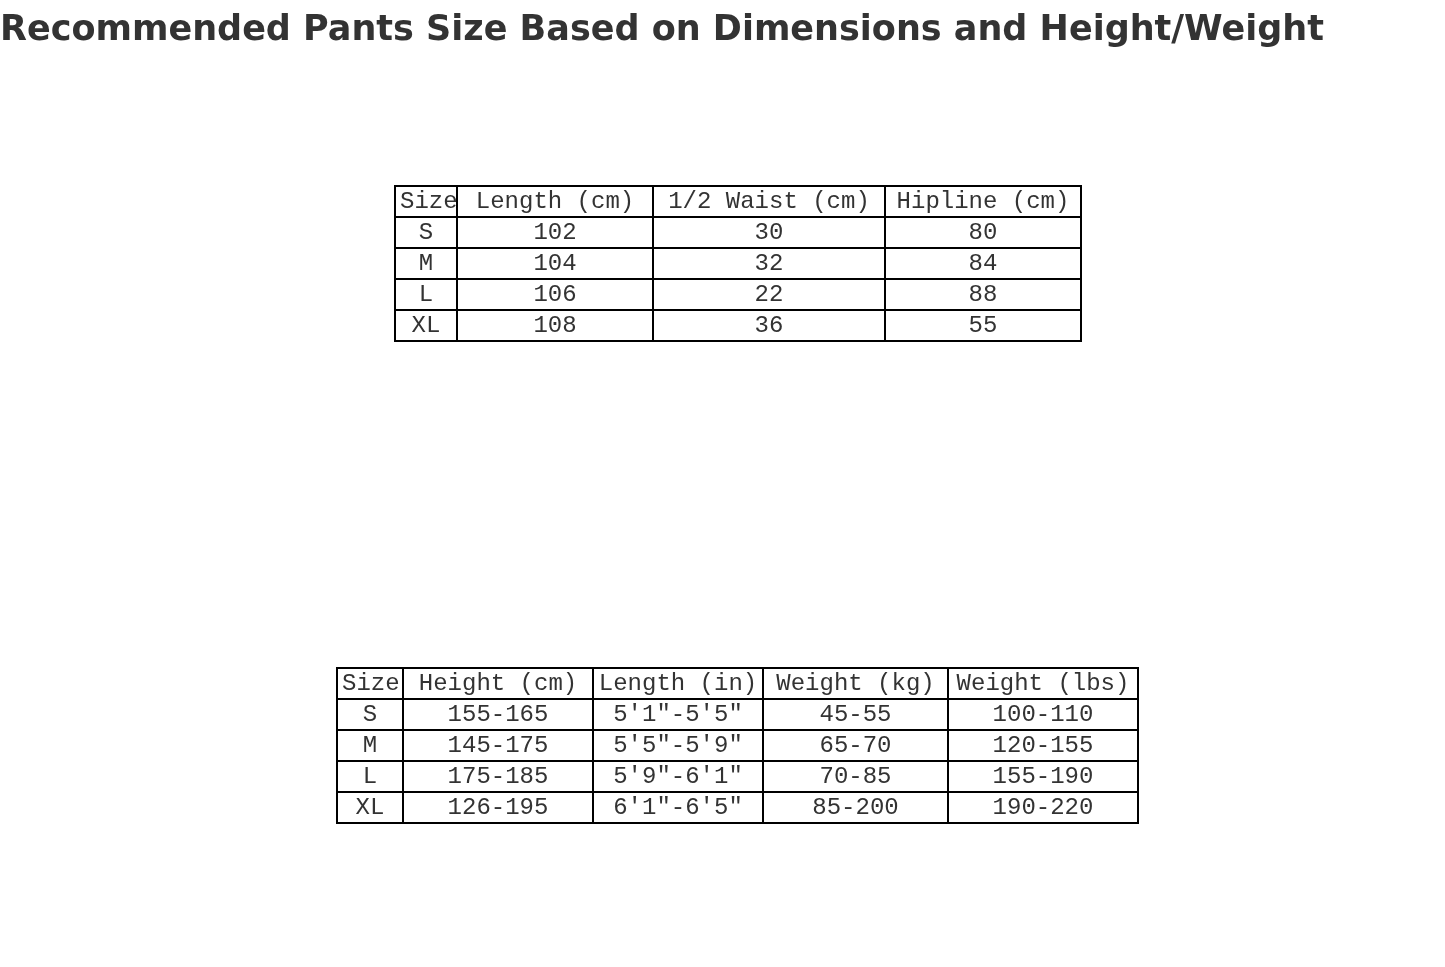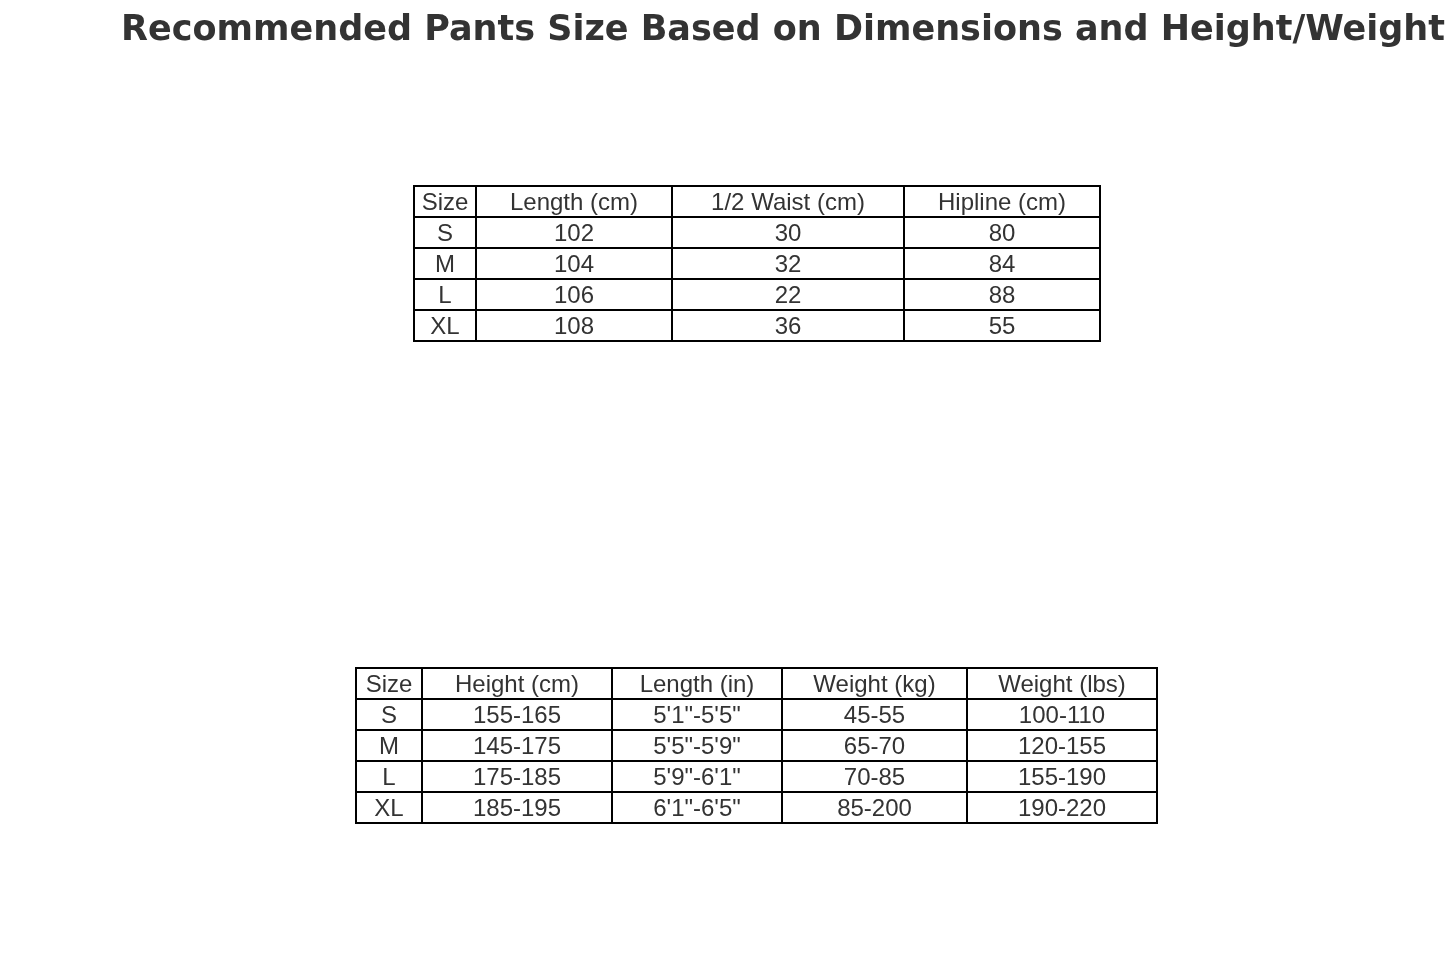--- a/index.html
+++ b/index.html
@@ -14,37 +14,36 @@
     background: #ffffff;
     overflow: hidden;
     font-family: "DejaVu Sans", sans-serif;
   }
   .fig-title {
     position: absolute;
     top: 8px;
     left: 0;
     width: 100%;
     margin: 0;
-    text-align: right;
+    text-align: left;
     font-family: "DejaVu Sans", sans-serif;
     font-size: 35px;
     font-weight: bold;
     color: #333333;
     letter-spacing: 0px;
     white-space: nowrap;
   }
   table.fig-table {
     position: absolute;
     border-collapse: collapse;
     table-layout: fixed;
-    font-family: Liberation Sans, sans-serif;
+    font-family: Liberation Mono, monospace;
     font-size: 24px;
     color: #333333;
     background: #ffffff;
-    margin-left: 19px;
   }
   table.fig-table th,
   table.fig-table td {
     border: 2px solid #000000;
     text-align: center;
     vertical-align: middle;
     height: 29px;
     padding: 0 4px;
     font-weight: normal;
     line-height: 1;
@@ -146,21 +145,21 @@
         </tr>
         <tr>
           <td>L</td>
           <td>175-185</td>
           <td>5'9"-6'1"</td>
           <td>70-85</td>
           <td>155-190</td>
         </tr>
         <tr>
           <td>XL</td>
-          <td>185-195</td>
+          <td>126-195</td>
           <td>6'1"-6'5"</td>
           <td>85-200</td>
           <td>190-220</td>
         </tr>
       </tbody>
     </table>
 
 </div>
 
 </body></html>

